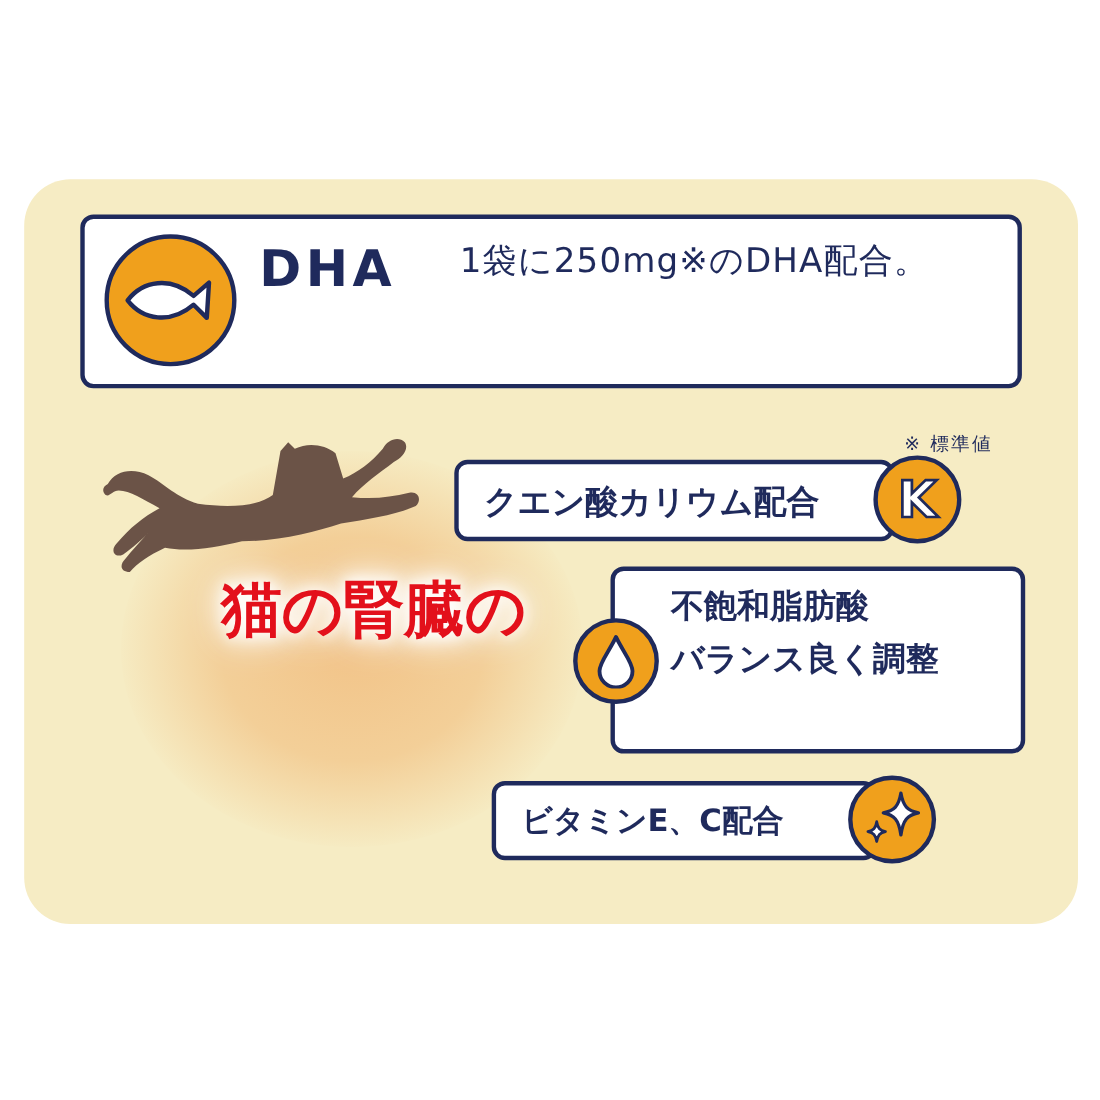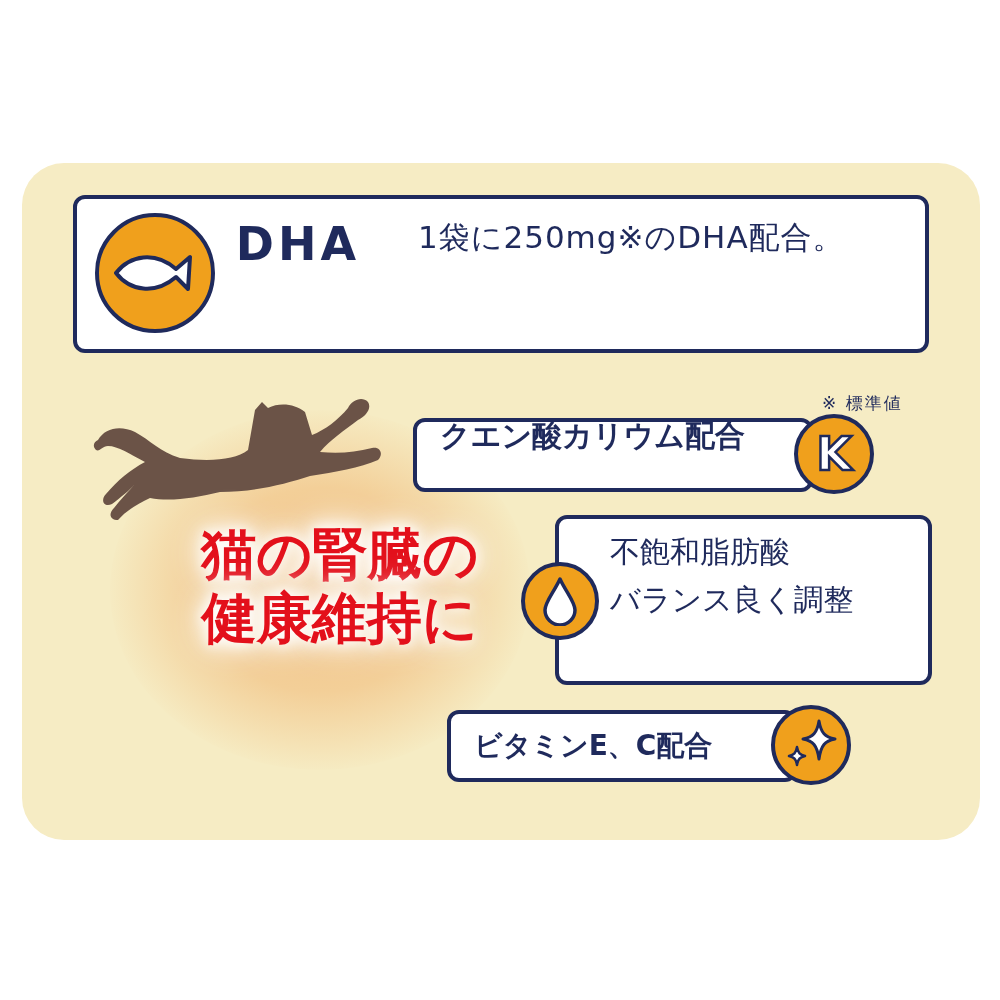--- a/index.html
+++ b/index.html
@@ -13,25 +13,25 @@
   .fish-circle{left:95px;top:213px;width:120px;height:120px;}
   .dha-title{position:absolute;left:230px;top:218px;width:130px;text-align:right;font-weight:bold;font-size:46px;line-height:52px;letter-spacing:4px;}
   .dha-desc{position:absolute;left:418px;top:217px;font-size:31px;line-height:41px;letter-spacing:1px;}
   .dha-desc div{white-space:nowrap;}
   .note{position:absolute;left:822px;top:362px;font-size:17px;letter-spacing:2px;margin-top:30px;}
   .cat{position:absolute;left:90px;top:380px;}
   .headline{position:absolute;left:180px;top:522px;width:320px;text-align:center;color:#e3101b;font-weight:bold;font-size:55px;line-height:64px;
             text-shadow:0 0 12px #fff,0 0 20px #fff,0 0 30px #fff,0 0 40px #fff;}
   .headline div{white-space:nowrap;}
   .k-box{left:413px;top:418px;width:400px;height:74px;}
-  .k-label{position:absolute;left:440px;top:416px;font-size:30px;font-weight:bold;white-space:nowrap;}
+  .k-label{position:absolute;left:440px;top:436px;font-size:30px;font-weight:bold;white-space:nowrap;}
   .k-circle{left:794px;top:414px;width:80px;height:80px;}
   .k-letter{font-size:46px;font-weight:bold;color:#fff;-webkit-text-stroke:2.5px #1f2a5c;font-family:"DejaVu Sans",sans-serif;}
   .fat-box{left:555px;top:515px;width:377px;height:170px;}
-  .fat-label{position:absolute;left:610px;top:528px;font-size:30px;line-height:48px;font-weight:normal;}
+  .fat-label{position:absolute;left:610px;top:528px;font-size:30px;line-height:48px;font-weight:bold;}
   .fat-label div{white-space:nowrap;}
   .drop-circle{left:521px;top:562px;width:78px;height:78px;}
   .vit-box{left:447px;top:710px;width:350px;height:72px;}
   .vit-label{position:absolute;left:474px;top:727px;font-size:28px;font-weight:bold;white-space:nowrap;}
   .vit-circle{left:771px;top:705px;width:80px;height:80px;}
 </style>
 </head>
 <body>
 
 <div class="panel"></div>
@@ -50,21 +50,20 @@
   <div>1袋に250mg※のDHA配合。</div>
 </div>
 <div class="note">※ 標準値</div>
 
 <svg class="cat" width="300" height="140" viewBox="0 0 300 140">
   <path fill="#6b5347" d="M8 60 C15 48,30 45,45 52 C60 60,70 72,90 78 C120 82,145 80,158 70 L165 30 L172 22 L178 28 C190 22,205 24,215 32 L222 55 C235 50,248 40,258 28 C262 20,272 16,278 22 C282 28,276 36,268 40 C255 50,240 60,230 72 C250 74,265 72,282 68 C290 66,294 74,288 80 C270 88,245 92,220 96 C195 104,165 112,130 112 C105 118,80 122,60 118 C45 125,35 132,28 140 C20 140,18 134,24 128 C30 120,38 112,45 104 C40 110,30 118,22 124 C14 128,10 120,16 114 C28 100,40 90,55 82 C40 74,28 66,18 66 C12 66,10 72,6 70 C2 66,4 62,8 60 Z"></path>
 </svg>
 
 <div class="headline">
   <div>猫の腎臓の</div>
-  <div>健康維持に</div>
 </div>
 
 <div class="box k-box"></div>
 <div class="k-label">クエン酸カリウム配合</div>
 <div class="circle k-circle">
   <span class="k-letter">K</span>
 </div>
 
 <div class="box fat-box"></div>
 <div class="fat-label">

